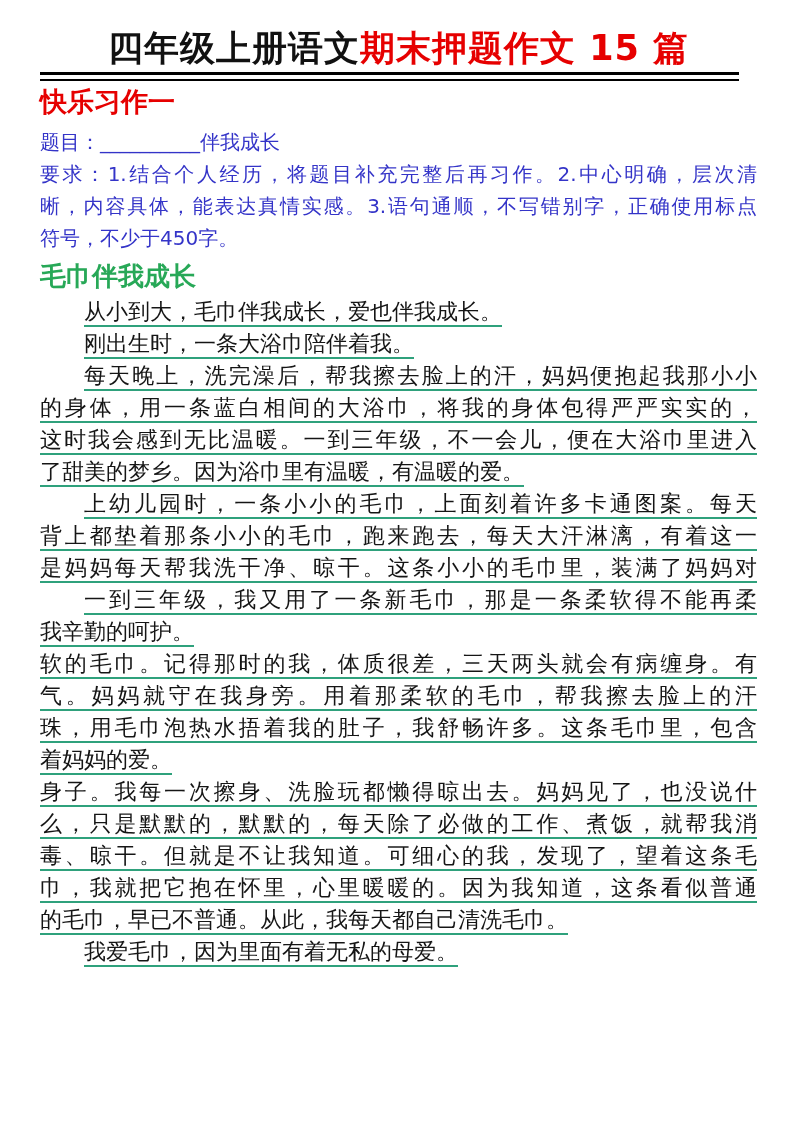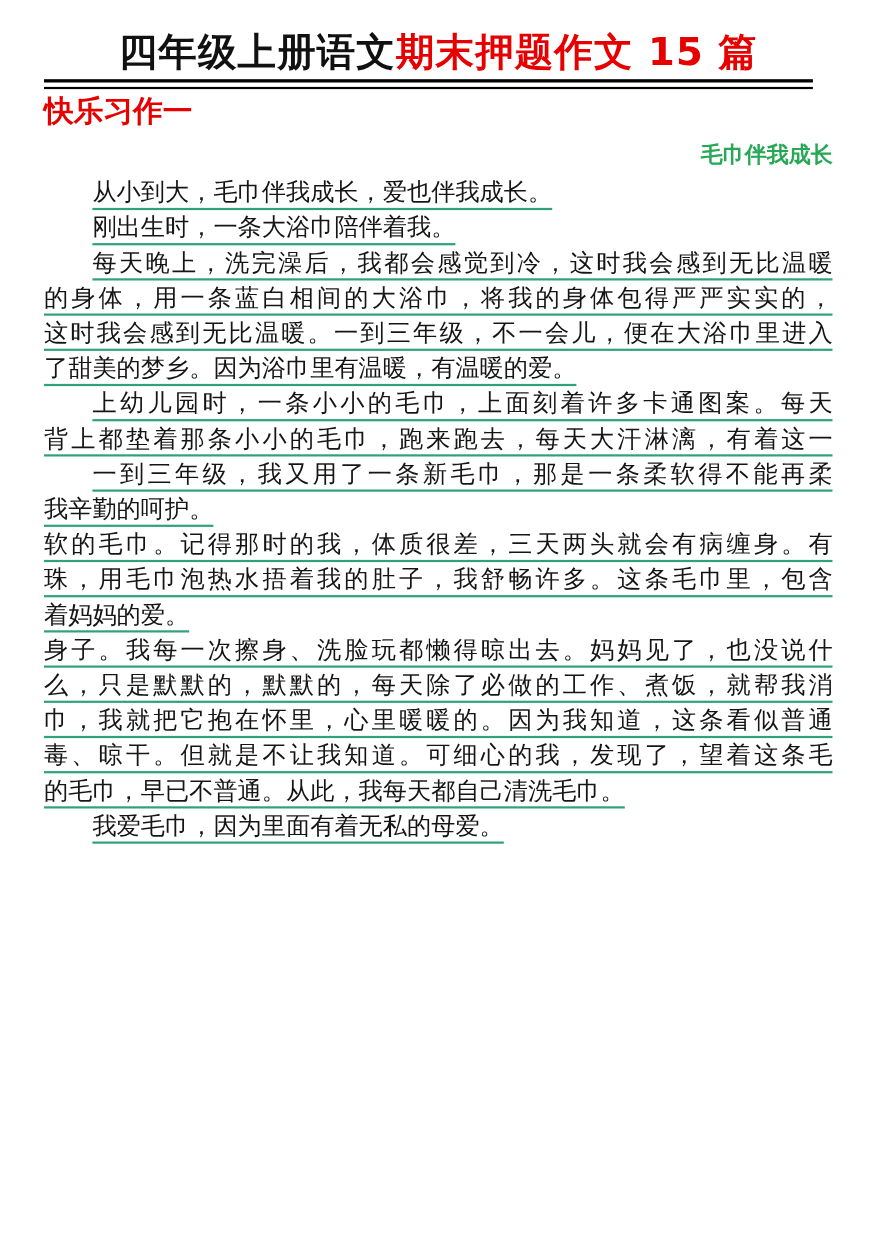--- a/index.html
+++ b/index.html
@@ -52,22 +52,22 @@
     margin: 0;
     line-height: 32px;
     height: 32px;
     white-space: nowrap;
     overflow: hidden;
   }
   .prompt-line.just { text-align: justify; text-align-last: justify; }
   
   .essay-title {
     margin: 5px 0 0 0;
-    text-align: right;
-    font-size: 20px;
+    text-align: left;
+    font-size: 26px;
     line-height: 34px;
     font-weight: bold;
     color: var(--title-green, #27a857);
   }
   .essay { margin-top: 3px; font-size: 22px; color: #151515; }
   .essay-line {
     line-height: 32px;
     height: 32px;
     white-space: nowrap;
     overflow: hidden;
@@ -85,38 +85,48 @@
 
 <div class="page">
 
   <header>
     <h1 class="main-title"><span class="t-black">四年级上册语文</span><span class="t-red">期末押题作文 15 篇</span></h1>
     <div class="double-rule"></div>
   </header>
 
   <h2 class="section-heading">快乐习作一</h2>
 
+  <div class="prompt">
+    <p class="prompt-line">题目：__________伴我成长</p>
+    <div id="req-lines">
+        <p class="prompt-line just">要求：1.结合个人经历，将题目补充完整后再习作。2.中心明确，层次清</p>
+        <p class="prompt-line just">晰，内容具体，能表达真情实感。3.语句通顺，不写错别字，正确使用标点</p>
+        <p class="prompt-line">符号，不少于450字。</p>
+      </div>
+  </div>
 
   <h3 class="essay-title">毛巾伴我成长</h3>
 
   <div class="essay" id="essay-body">
       <div class="essay-line indent"><span class="u">从小到大，毛巾伴我成长，爱也伴我成长。</span></div>
       <div class="essay-line indent"><span class="u">刚出生时，一条大浴巾陪伴着我。</span></div>
-      <div class="essay-line indent fill"><span class="u">每天晚上，洗完澡后，我都会感觉到冷，这时我会感到无比温暖</span></div>
+      <div class="essay-line indent fill"><span class="u">每天晚上，洗完澡后，帮我擦去脸上的汗，妈妈便抱起我那小小</span></div>
       <div class="essay-line fill"><span class="u">的身体，用一条蓝白相间的大浴巾，将我的身体包得严严实实的，</span></div>
       <div class="essay-line fill"><span class="u">这时我会感到无比温暖。一到三年级，不一会儿，便在大浴巾里进入</span></div>
       <div class="essay-line"><span class="u">了甜美的梦乡。因为浴巾里有温暖，有温暖的爱。</span></div>
       <div class="essay-line indent fill"><span class="u">上幼儿园时，一条小小的毛巾，上面刻着许多卡通图案。每天</span></div>
       <div class="essay-line fill"><span class="u">背上都垫着那条小小的毛巾，跑来跑去，每天大汗淋漓，有着这一</span></div>
+      <div class="essay-line fill"><span class="u">是妈妈每天帮我洗干净、晾干。这条小小的毛巾里，装满了妈妈对</span></div>
       <div class="essay-line indent fill"><span class="u">一到三年级，我又用了一条新毛巾，那是一条柔软得不能再柔</span></div>
       <div class="essay-line"><span class="u">我辛勤的呵护。</span></div>
       <div class="essay-line fill"><span class="u">软的毛巾。记得那时的我，体质很差，三天两头就会有病缠身。有</span></div>
+      <div class="essay-line fill"><span class="u">气。妈妈就守在我身旁。用着那柔软的毛巾，帮我擦去脸上的汗</span></div>
       <div class="essay-line fill"><span class="u">珠，用毛巾泡热水捂着我的肚子，我舒畅许多。这条毛巾里，包含</span></div>
       <div class="essay-line"><span class="u">着妈妈的爱。</span></div>
       <div class="essay-line fill"><span class="u">身子。我每一次擦身、洗脸玩都懒得晾出去。妈妈见了，也没说什</span></div>
       <div class="essay-line fill"><span class="u">么，只是默默的，默默的，每天除了必做的工作、煮饭，就帮我消</span></div>
+      <div class="essay-line fill"><span class="u">毒、晾干。但就是不让我知道。可细心的我，发现了，望着这条毛</span></div>
       <div class="essay-line fill"><span class="u">巾，我就把它抱在怀里，心里暖暖的。因为我知道，这条看似普通</span></div>
-      <div class="essay-line fill"><span class="u">毒、晾干。但就是不让我知道。可细心的我，发现了，望着这条毛</span></div>
       <div class="essay-line"><span class="u">的毛巾，早已不普通。从此，我每天都自己清洗毛巾。</span></div>
       <div class="essay-line indent"><span class="u">我爱毛巾，因为里面有着无私的母爱。</span></div>
     </div>
 
 </div>
 
 </body></html>

